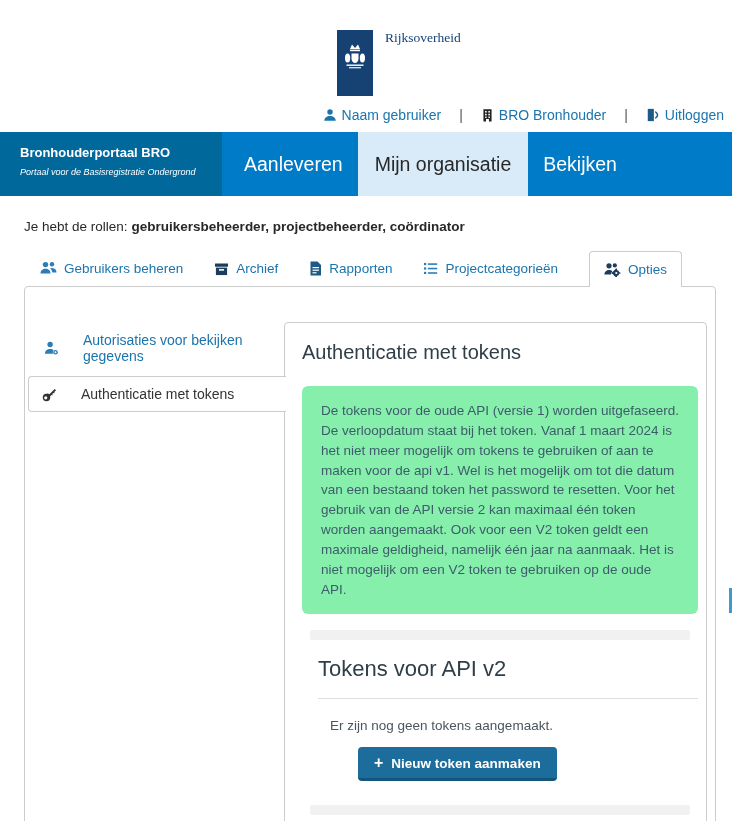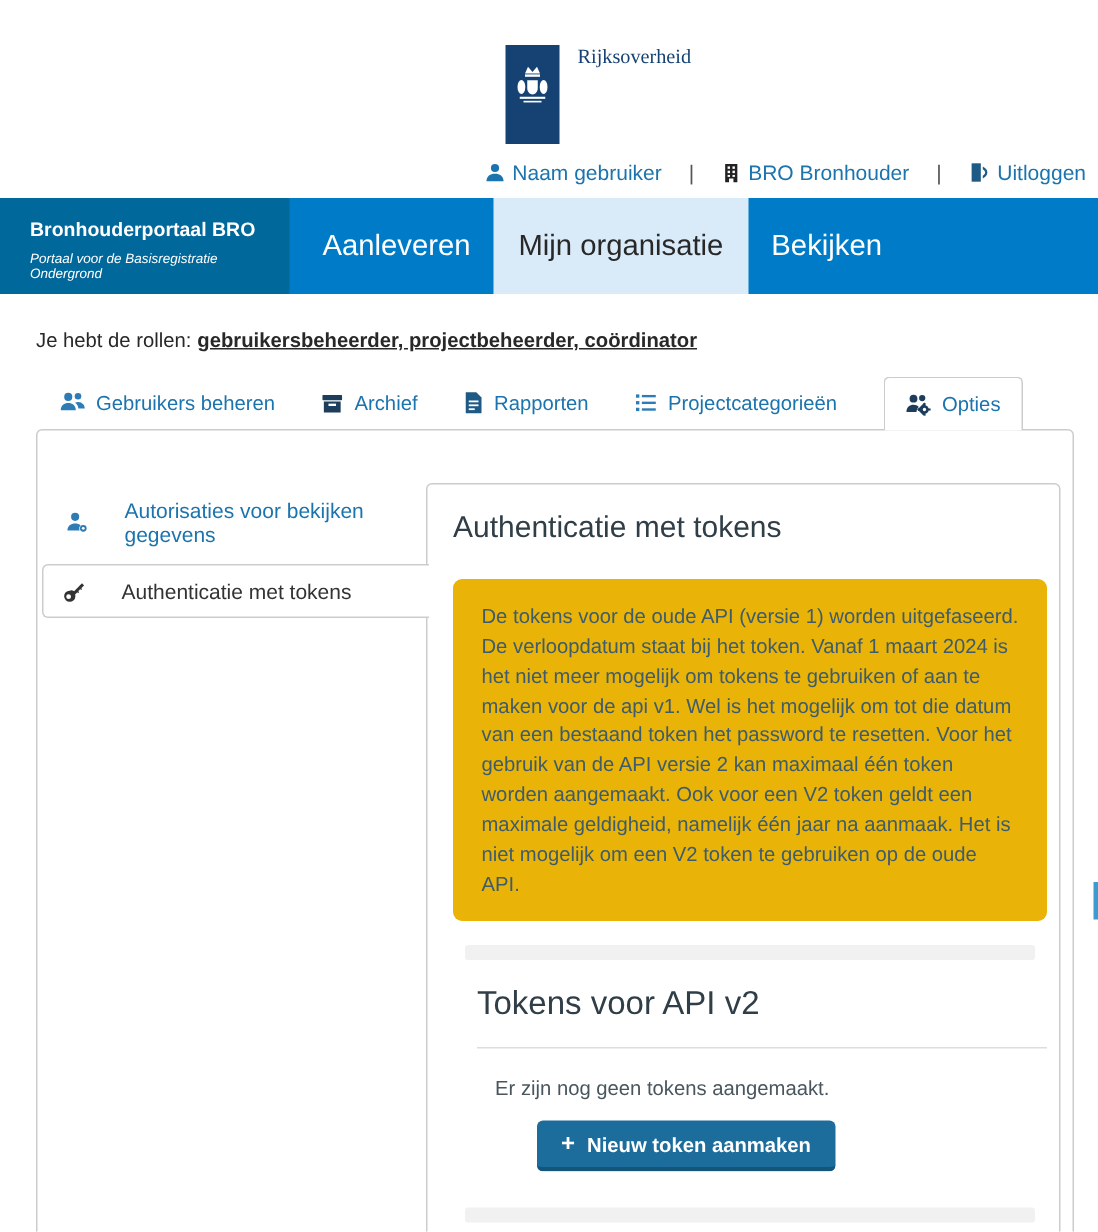--- a/index.html
+++ b/index.html
@@ -15,33 +15,33 @@
 
   .userbar { display:flex; justify-content:flex-end; align-items:center;
     gap:18px; padding:10px 8px 0 0; font-size:14px; height:28px; }
   .userbar a { color:#1b74ad; text-decoration:none; display:flex;
     align-items:center; gap:5px; }
   .userbar .sep { color:#555; }
   .ic { display:inline-flex; align-items:center; }
 
   
   nav { display:flex; height:64px; margin-top:8px; background:#007bc7; }
-  .nav-left { width:193px; flex:none; background:#01689b; color:#fff;
+  .nav-left { width:222px; flex:none; background:#01689b; color:#fff;
     padding:13px 0 0 20px; }
   .nav-title { font-size:13px; font-weight:bold; }
   .nav-sub { font-size:9px; font-style:italic; margin-top:7px; }
   .nav-menu { display:flex; align-items:stretch; }
   .nav-item { color:#fff; text-decoration:none; font-size:19.5px;
     display:flex; align-items:center; padding:0 15px; }
   .nav-item.first { margin-left:7px; }
   .nav-item.active { background:#d9ebf8; color:#282828; padding:0 17px; }
 
   
   .roles { margin:23px 0 0 24px; font-size:13.5px; }
-  .roles b { margin-left:4px;text-decoration:underline; }
+  .roles b { margin-left:4px; }
 
   
   .tabs { display:flex; align-items:flex-end; margin:17px 0 0 40px;
     position:relative; z-index:3; }
   .tab { display:flex; align-items:center; gap:7px; font-size:13.5px;
     color:#1b74ad; padding:10px 0; margin-right:31px; cursor:pointer; }
   .tab.active { background:#fff; border:1px solid #ccc; border-bottom:none;
     border-radius:4px 4px 0 0; padding:10px 14px; margin-bottom:-1px; }
 
   
@@ -54,21 +54,21 @@
   .side-item.active { background:#fff; border:1px solid #ccc; border-right:none;
     border-radius:4px 0 0 4px; color:#333; margin-top:6px; width:258px;
     padding:9px 0 9px 13px; }
 
   
   .main-panel { flex:1; margin:35px 8px 0 0; border:1px solid #ccc;
     border-radius:4px; background:#fff; min-height:560px;
     padding:10px 8px 16px 17px; }
   h2 { font-weight:400; color:#2f3e47; }
   .h-auth { font-size:20px; margin:8px 0 22px; }
-  .notice { background:#eab308; border-radius:6px; padding:15px 19px;
+  .notice { background:#86efac; border-radius:6px; padding:15px 19px;
     font-size:13.5px; line-height:1.47; color:#3e5c6b; }
   .bar { height:10px; background:#f1f1f1; border-radius:2px;
     margin:16px 0 16px 8px; width:calc(100% - 16px); }
   .sect2 { margin-left:16px; }
   .h-tokens { font-size:22px; margin:8px 0 16px; }
   .rule { border:none; border-top:1px solid #ddd; margin:0 0 19px; }
   .empty { font-size:13.5px; color:#49565e; margin:0 0 14px 12px; }
   .btn-new { display:inline-flex; align-items:center; gap:8px; border:none;
     background:#1d6d9c; border-bottom:3px solid #14557c; color:#fff;
     font-family:inherit; font-size:13.5px; font-weight:bold;

